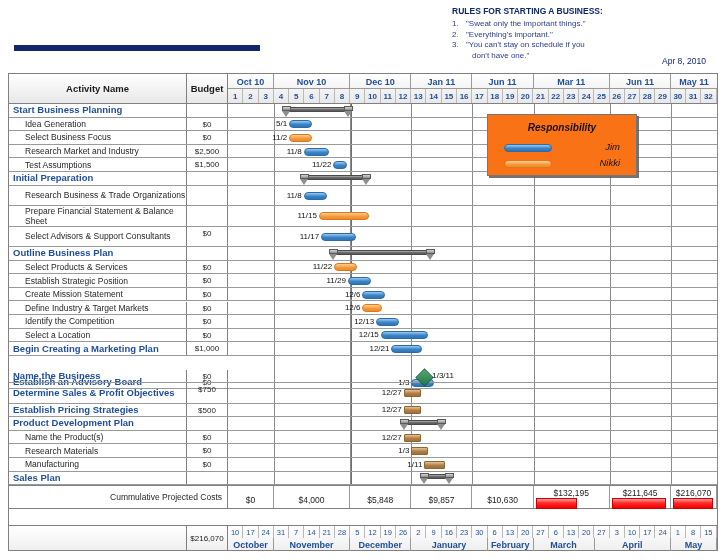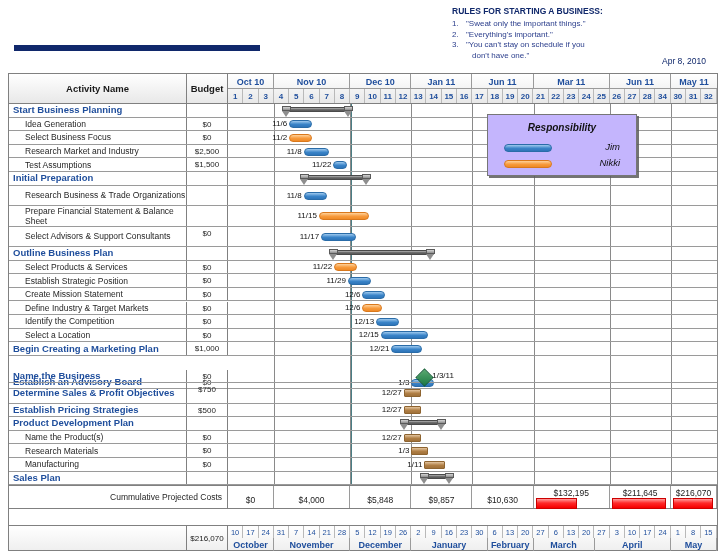--- a/index.html
+++ b/index.html
@@ -122,21 +122,21 @@
     border-top:6px solid #8e8e8e;}
 
   
   .milestone{position:absolute;width:11px;height:11px;
     background:linear-gradient(135deg,#58a96f,#1e7a44);
     border:1px solid #176237;transform:rotate(45deg);}
   .ms-label{position:absolute;font-size:8px;color:#111;white-space:nowrap;}
 
   
   .legend{position:absolute;left:487px;top:114px;width:150px;height:62px;
-    background:#c4b5fd;border:1px solid #767676;
+    background:#f97316;border:1px solid #767676;
     box-shadow:2px 2px 0 rgba(90,90,90,0.85);box-sizing:border-box;}
   .legend-title{position:absolute;left:0;top:7px;width:100%;text-align:center;
     font-style:italic;font-weight:bold;font-size:10px;color:#111;}
   .legend-row{position:absolute;left:0;width:100%;height:14px;}
   .legend-row .swatch{position:absolute;left:16px;top:3px;width:48px;height:8px;
     border-radius:4px;}
   .legend-row .lbl{position:absolute;right:16px;top:0;font-style:italic;
     font-size:9.5px;color:#111;}
 
   
@@ -229,21 +229,21 @@
           <div class="week-cell">19</div>
           <div class="week-cell">20</div>
           <div class="week-cell">21</div>
           <div class="week-cell">22</div>
           <div class="week-cell">23</div>
           <div class="week-cell">24</div>
           <div class="week-cell">25</div>
           <div class="week-cell">26</div>
           <div class="week-cell">27</div>
           <div class="week-cell">28</div>
-          <div class="week-cell">34</div>
+          <div class="week-cell">29</div>
           <div class="week-cell">30</div>
           <div class="week-cell">31</div>
           <div class="week-cell">32</div>
         </div>
     </div>
 
     <div class="body" id="body" style="height: 381.2px; bottom: auto;">
       <div class="vlines" id="vlines" style="height: 381.2px;">
           <div class="vline month" style="left: 45.84px;"></div>
           <div class="vline month" style="left: 122.24px;"></div>
@@ -273,21 +273,21 @@
             </div>
           </div>
         </div>
         <div class="row" style="top: 13.6px; height: 13.6px;">
           <div class="cell-name sub">
             <span class="nm">Idea Generation</span>
           </div>
           <div class="cell-budget">$0</div>
           <div class="cell-chart">
             <div class="bar jim" style="left: 61.12px; width: 22.92px; top: 2.8px;"></div>
-            <div class="bar-label" style="left: 15.12px; width: 44px; top: 1.8px;">11/6</div>
+            <div class="bar-label" style="left: 15.12px; width: 44px; top: 1.8px;">5/1</div>
           </div>
         </div>
         <div class="row" style="top: 27.2px; height: 13.6px;">
           <div class="cell-name sub">
             <span class="nm">Select Business Focus</span>
           </div>
           <div class="cell-budget">$0</div>
           <div class="cell-chart">
             <div class="bar nikki" style="left: 61.12px; width: 22.92px; top: 2.8px;"></div>
             <div class="bar-label" style="left: 15.12px; width: 44px; top: 1.8px;">11/2</div>

